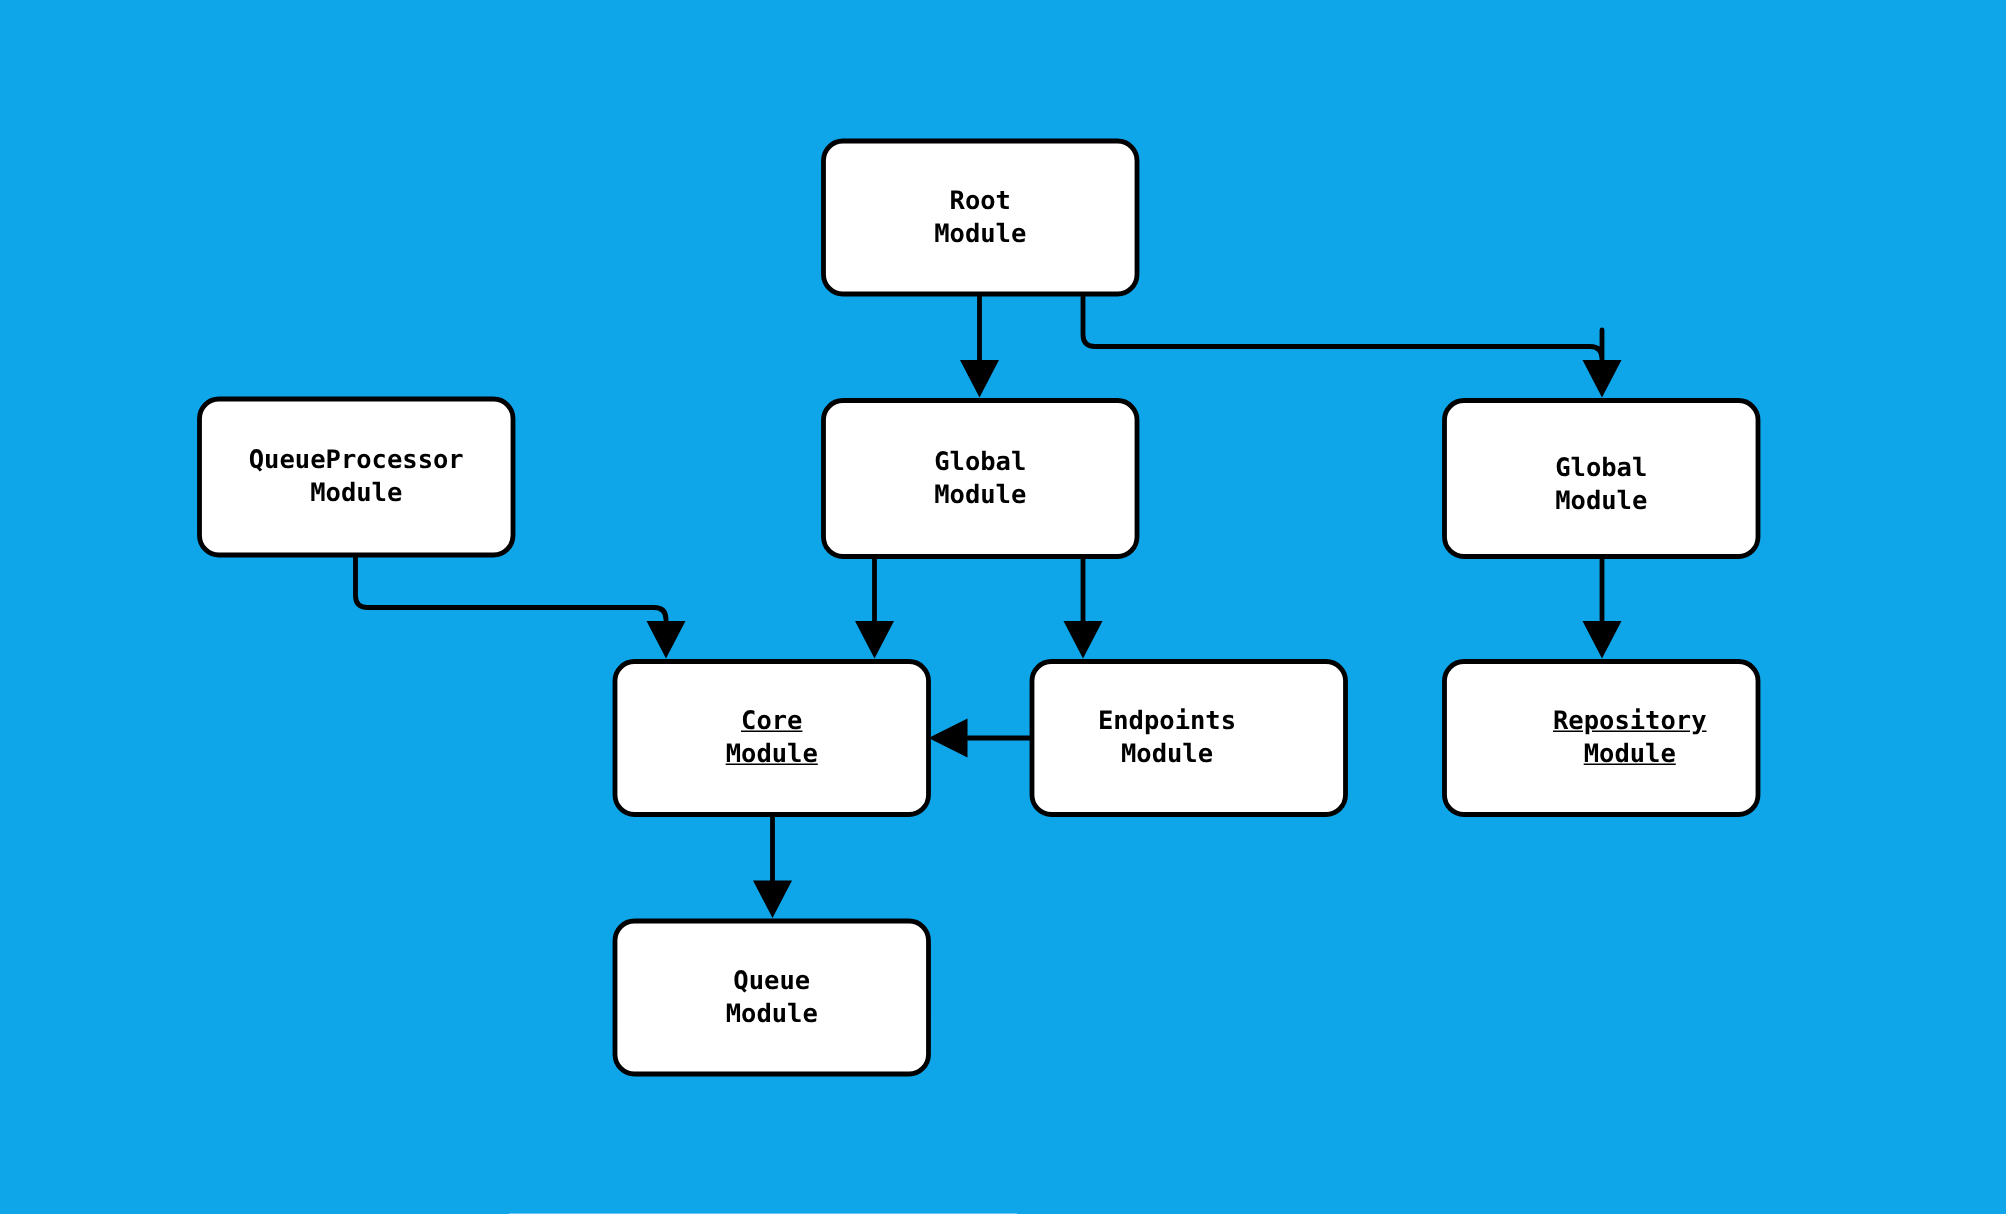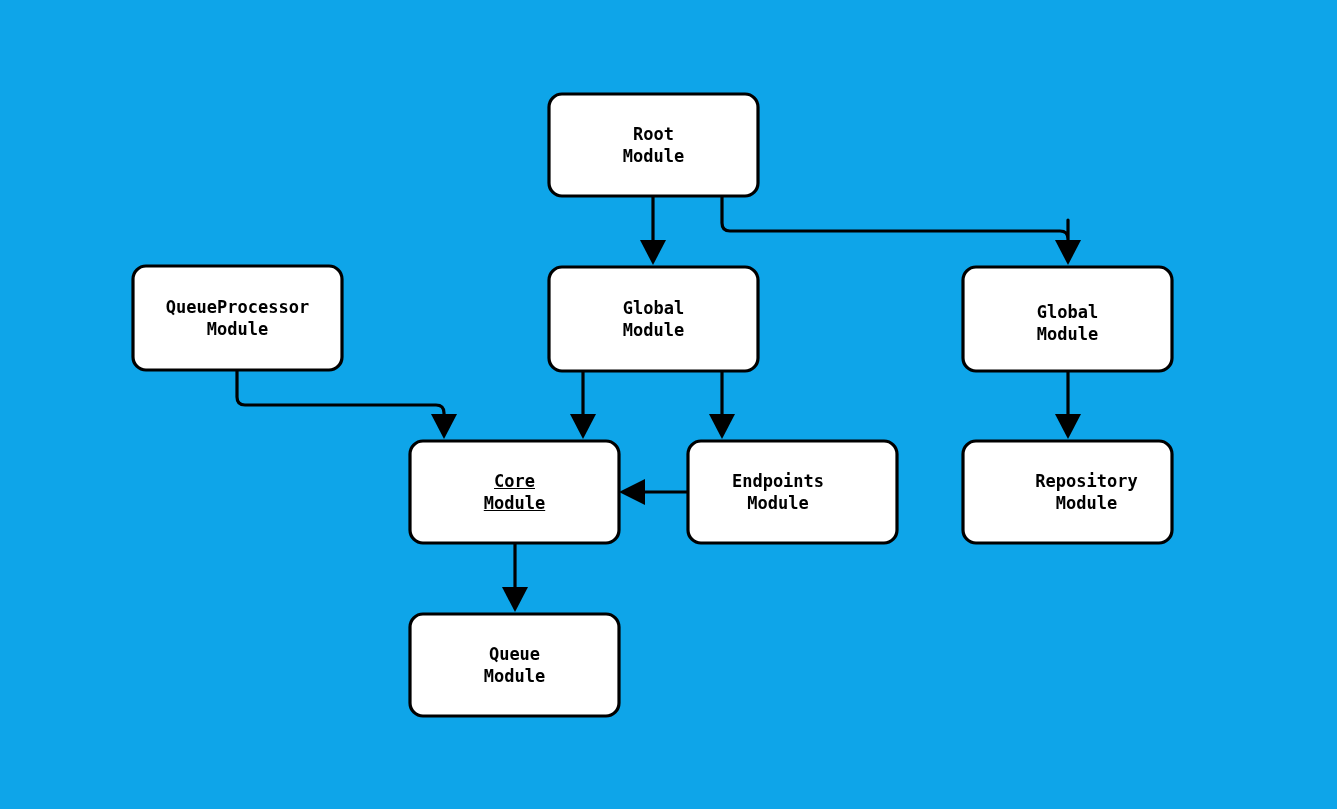--- a/index.html
+++ b/index.html
@@ -150,21 +150,21 @@
   <div class="node-label" style="left:410px; top:441px; width:209px; height:102px;text-decoration:underline;">
     <span class="line">Core</span>
     <span class="line">Module</span>
   </div>
 
   <div class="node-label" style="left:688px; top:441px; width:180px; height:102px;">
     <span class="line">Endpoints</span>
     <span class="line">Module</span>
   </div>
 
-  <div class="node-label" style="left:963px; top:441px; width:247px; height:102px;">
+  <div class="node-label" style="left:963px; top:441px; width:247px; height:102px;text-decoration:underline;">
     <span class="line">Repository</span>
     <span class="line">Module</span>
   </div>
 
   <div class="node-label" style="left:410px; top:614px; width:209px; height:102px;text-align:right;">
     <span class="line">Queue</span>
     <span class="line">Module</span>
   </div>
 
 </div>

